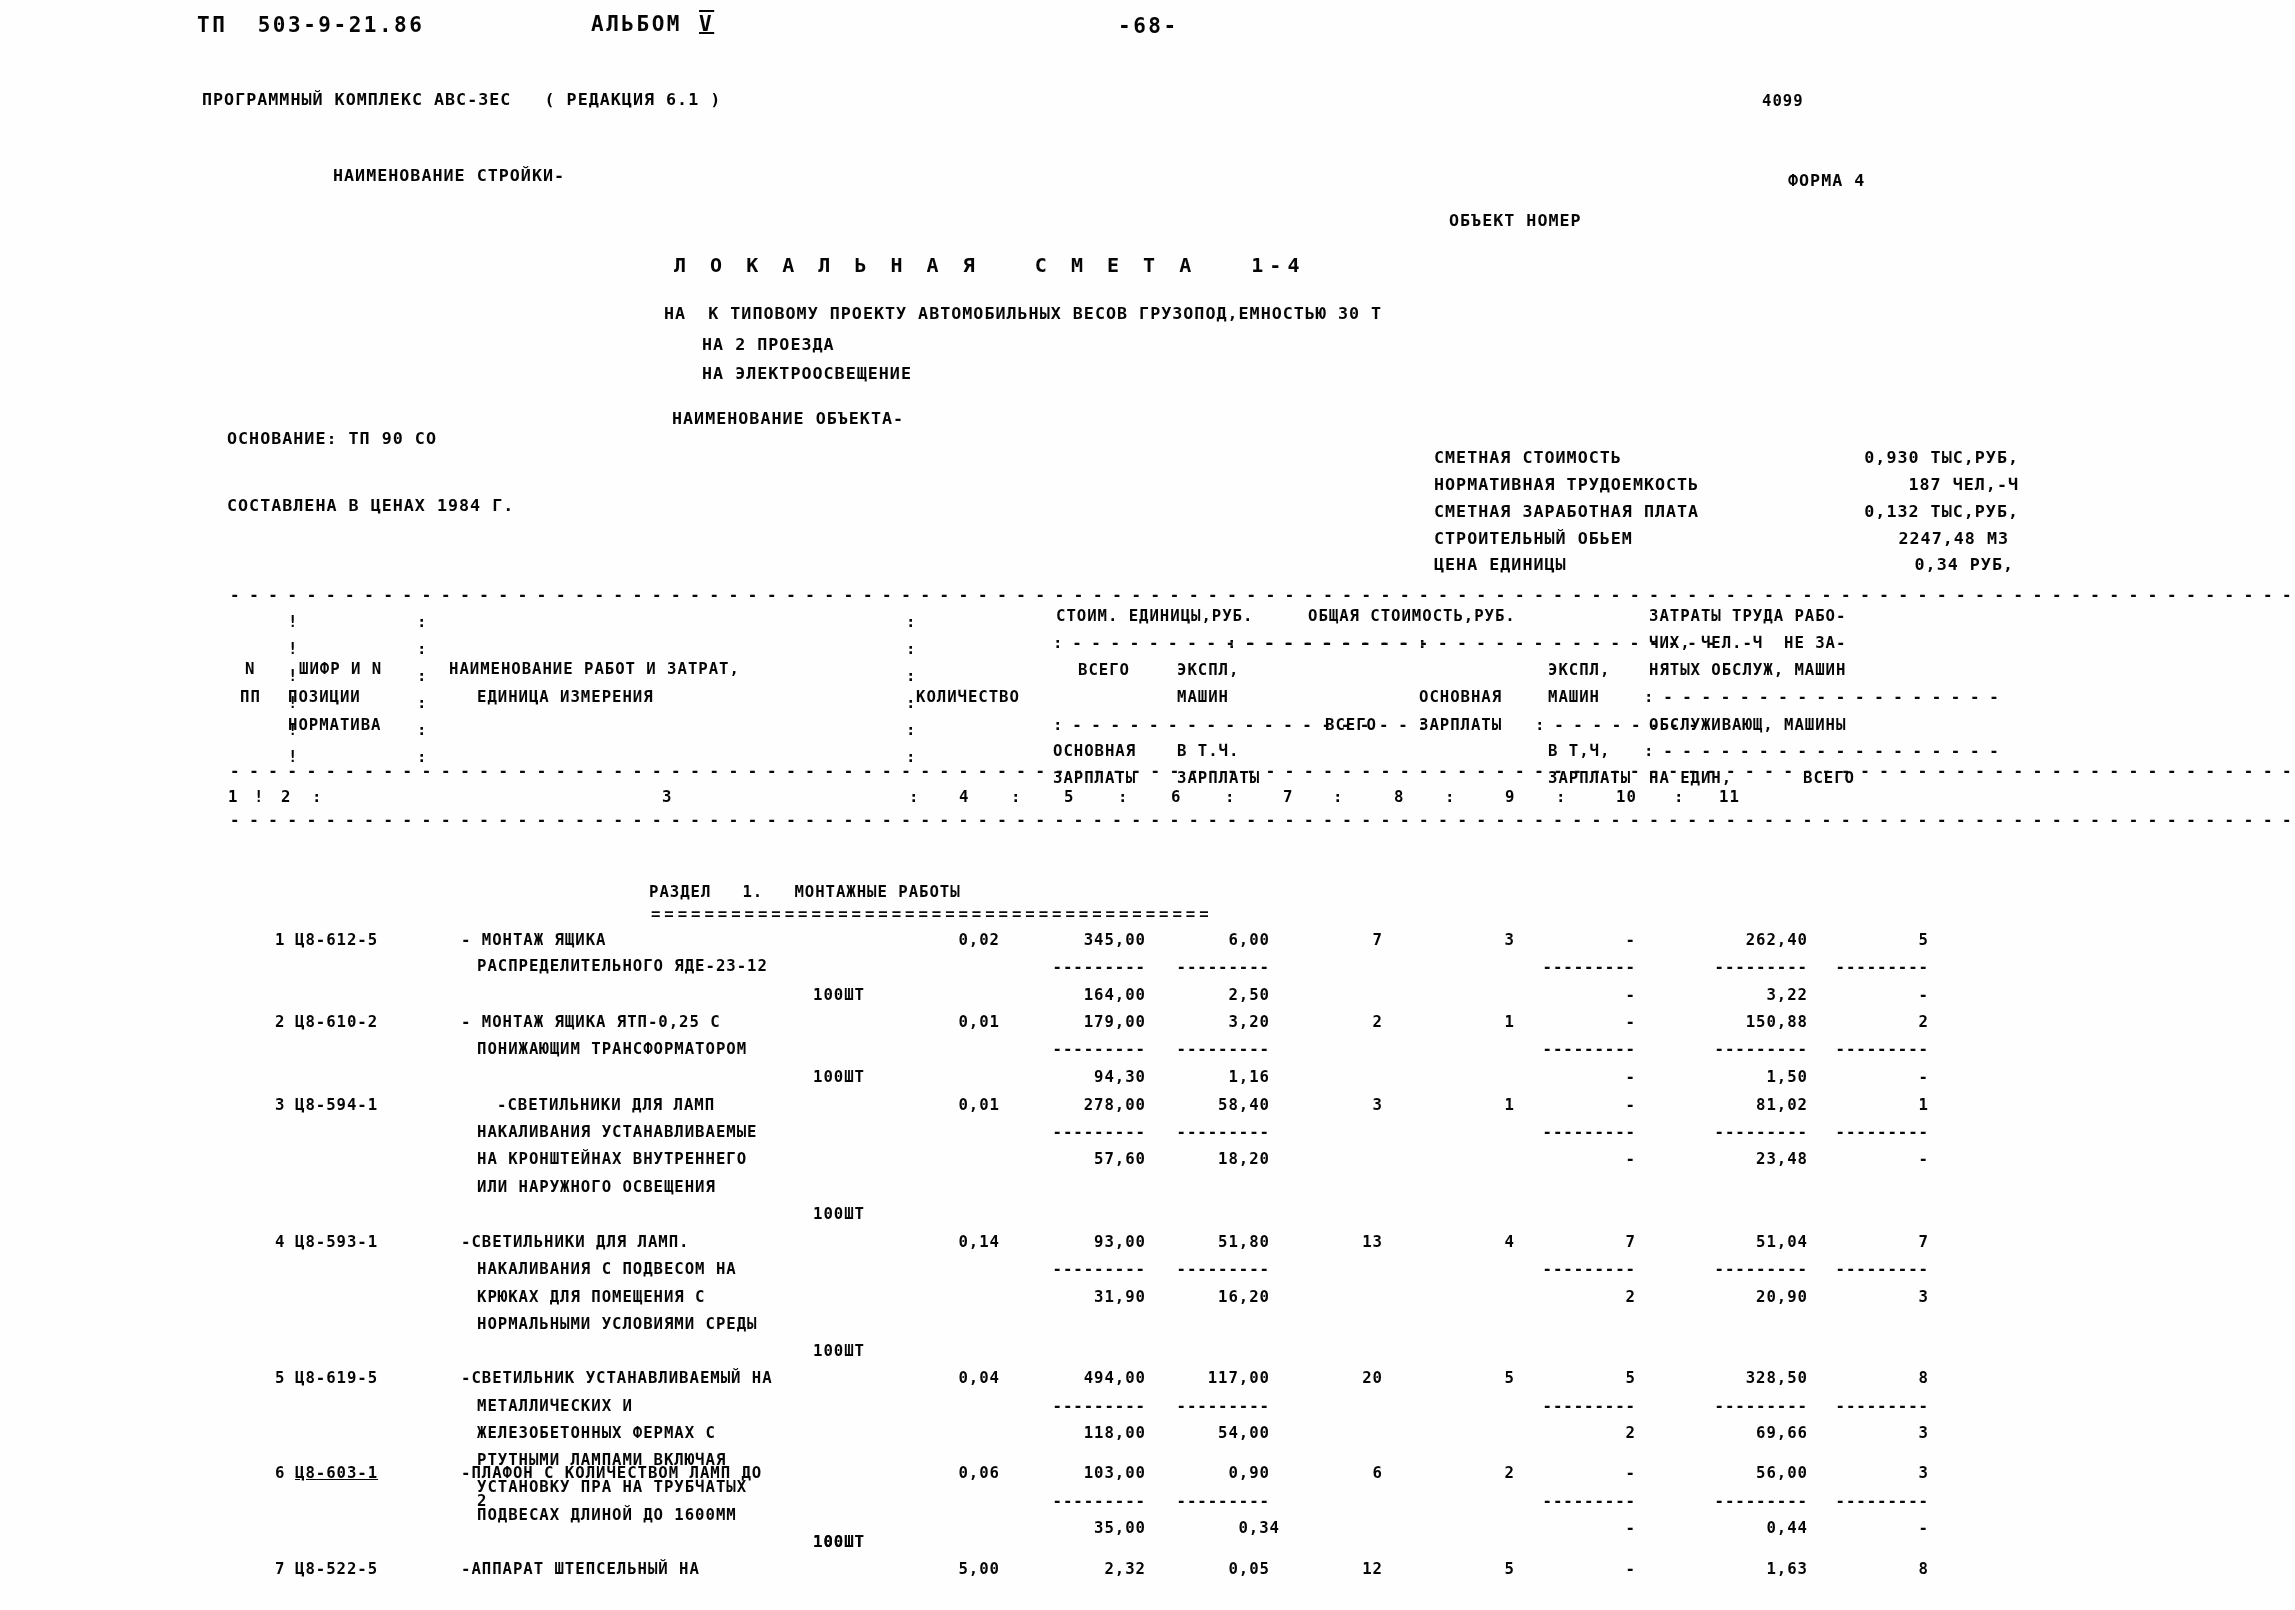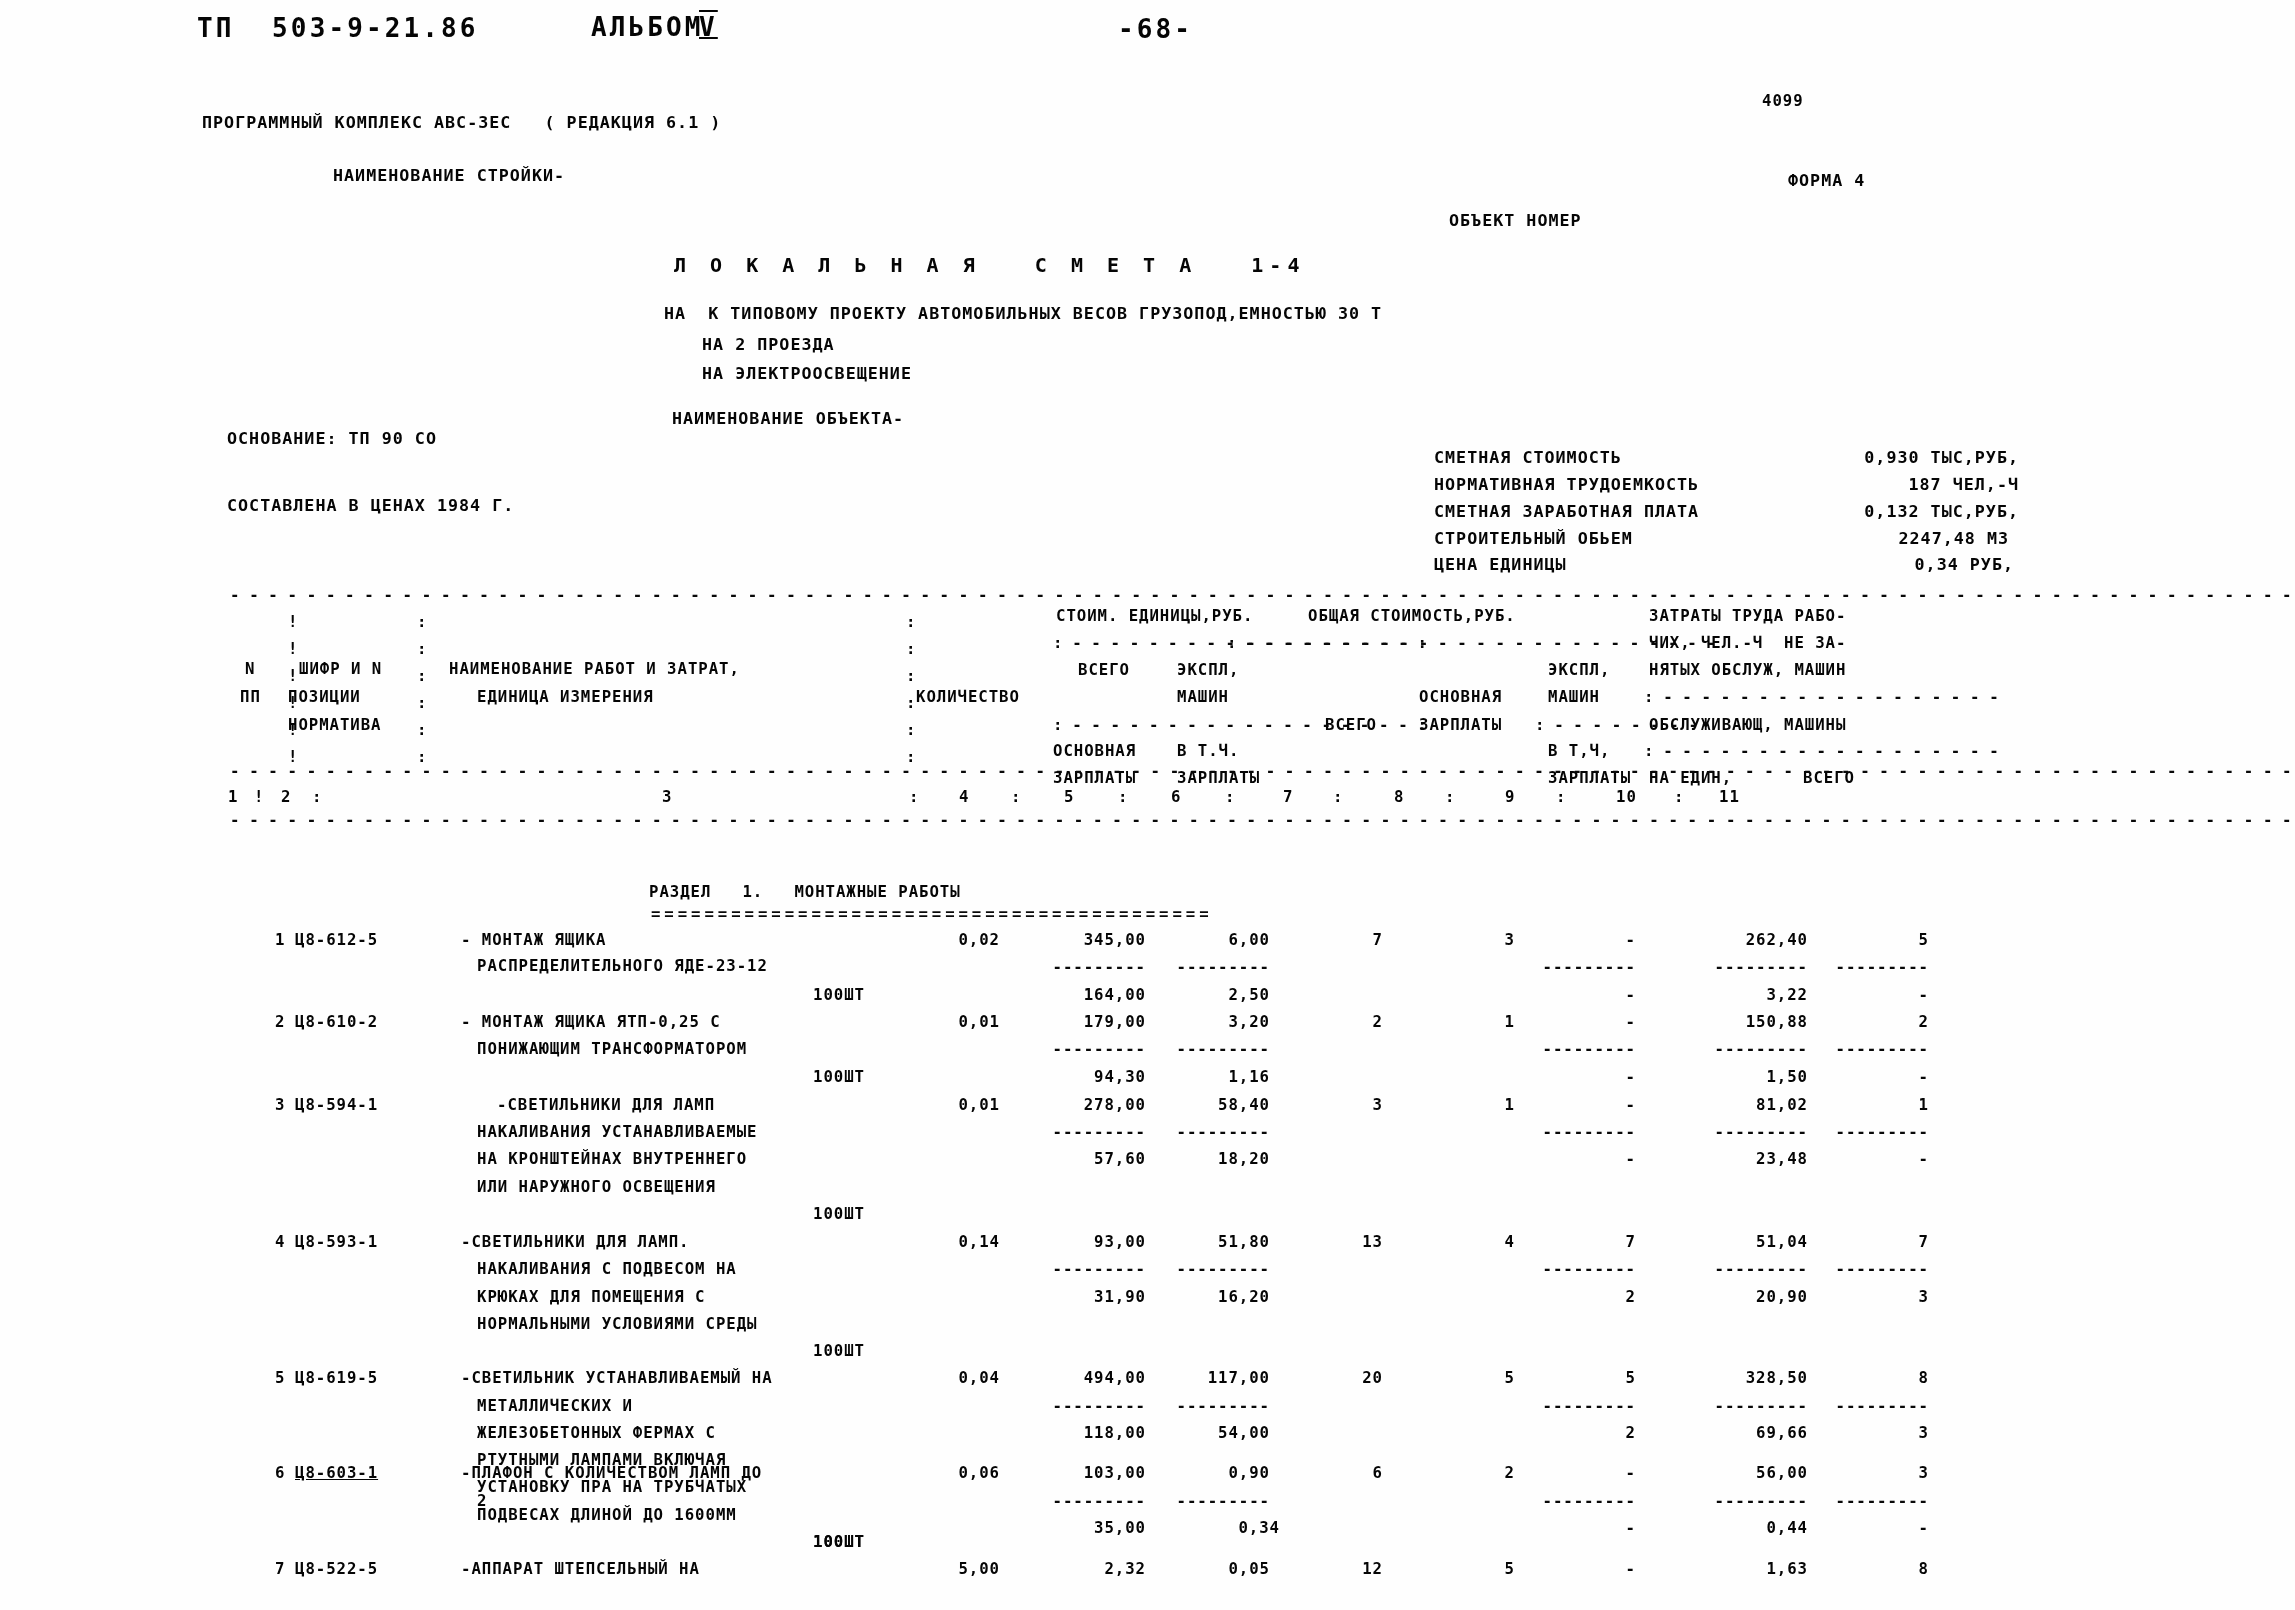--- a/index.html
+++ b/index.html
@@ -31,21 +31,21 @@
     letter-spacing: 0.06em;
     color: #050505;
     text-transform: uppercase;
     line-height: 1;
   }
   .s-lg   { font-size: 20px; }
   .s-md   { font-size: 16.7px; }
   .s-sm   { font-size: 15.7px; }
   .wide2  { letter-spacing: 0.30em; }
 
-  .hdr-top { font-size: 26px; letter-spacing: 0.12em; }
+  .hdr-top { font-size: 21px; letter-spacing: 0.12em; }
 
   .rule {
     position: absolute;
     white-space: pre;
     font-family: "DejaVu Sans Mono", "Liberation Mono", monospace;
     font-weight: 700;
     font-size: 15.7px;
     letter-spacing: 0.06em;
     color: #080808;
     line-height: 1;
@@ -92,21 +92,21 @@
 <div class="page">
 
   <div class="mono hdr-top" style="left:197px; top:15px;">ТП  503-9-21.86</div>
 
   <div class="mono hdr-top" style="left:591px; top:14px;">АЛЬБОМ</div>
 
   <div class="mono hdr-top underline-u" style="left:699px; top:14px;">V</div>
 
   <div class="mono hdr-top" style="left:1118px; top:16px;">-68-</div>
 
-  <div class="mono s-md" style="left:202px; top:91px;margin-top:23px;">ПРОГРАММНЫЙ КОМПЛЕКС АВС-ЗЕС   ( РЕДАКЦИЯ 6.1 )</div>
+  <div class="mono s-md" style="left:202px; top:91px;">ПРОГРАММНЫЙ КОМПЛЕКС АВС-ЗЕС   ( РЕДАКЦИЯ 6.1 )</div>
 
   <div class="mono s-sm" style="left:1762px; top:93px;">4099</div>
 
   <div class="mono s-md" style="left:333px; top:167px;">НАИМЕНОВАНИЕ СТРОЙКИ-</div>
 
   <div class="mono s-md" style="left:1788px; top:172px;">ФОРМА 4</div>
 
   <div class="mono s-md" style="left:1449px; top:212px;">ОБЪЕКТ НОМЕР</div>
 
   <div class="mono s-lg wide2" style="left:674px; top:255px;">Л О К А Л Ь Н А Я   С М Е Т А   1-4</div>

